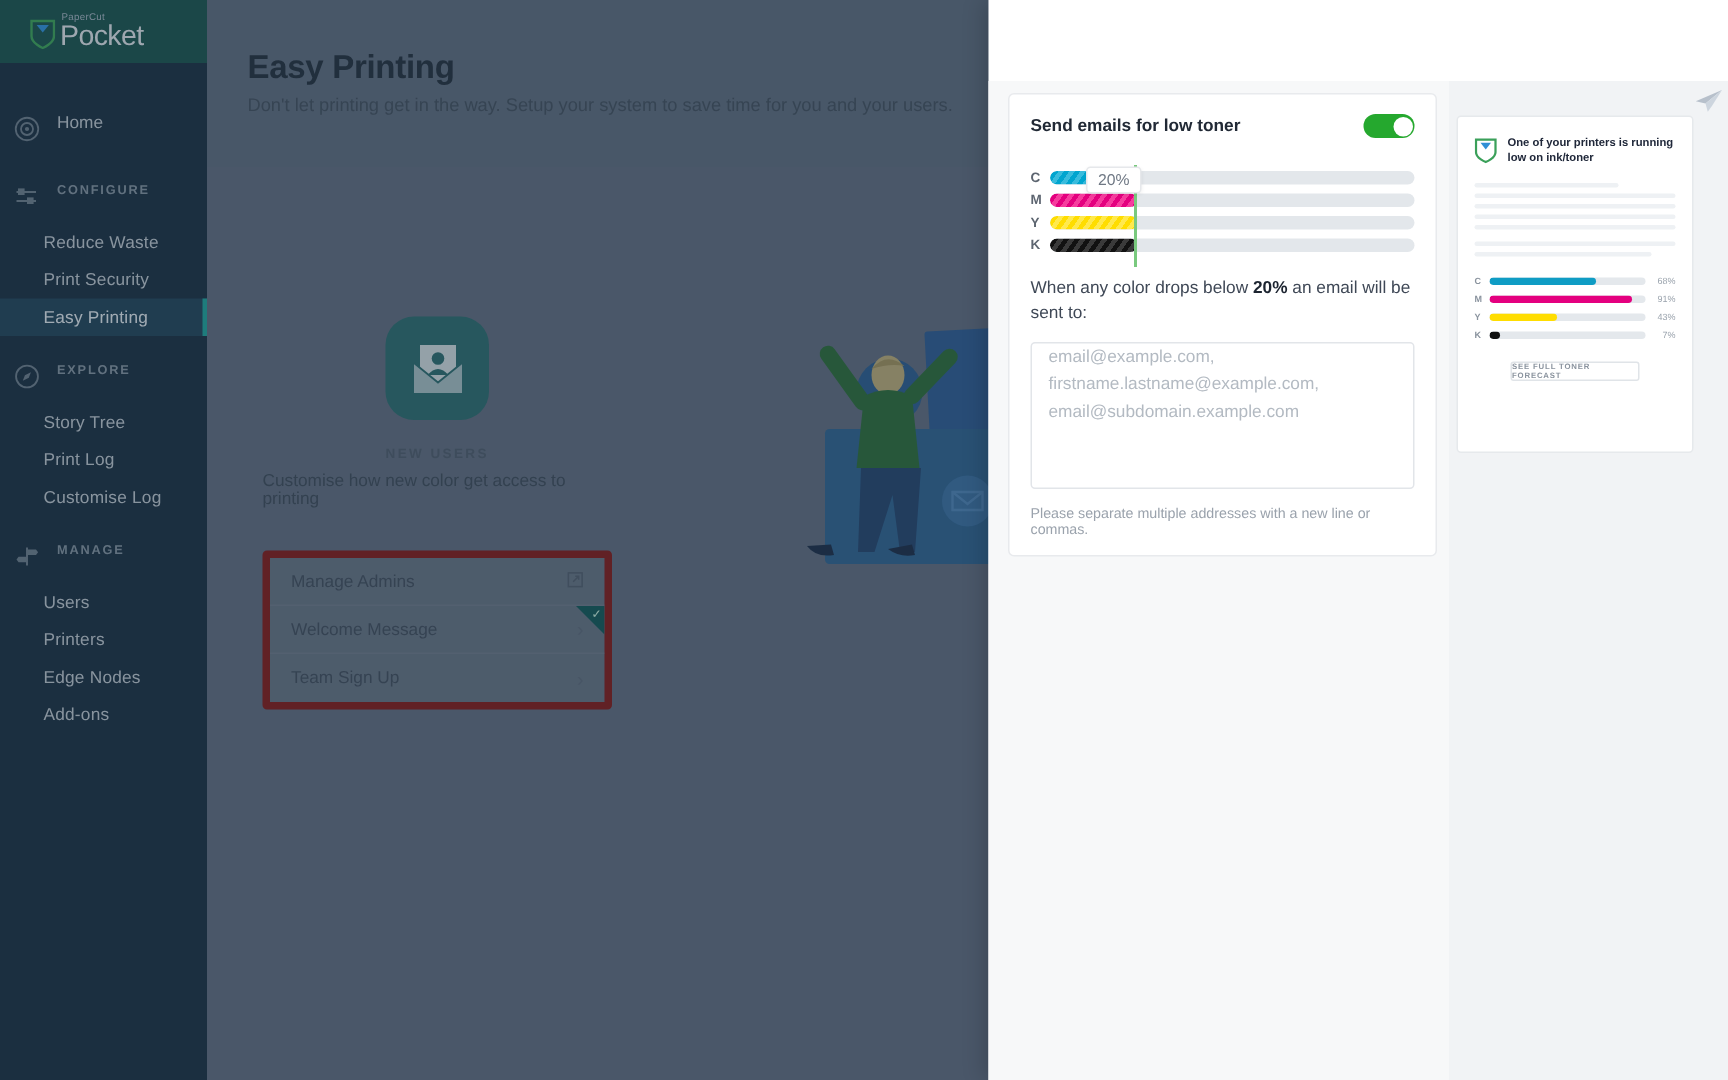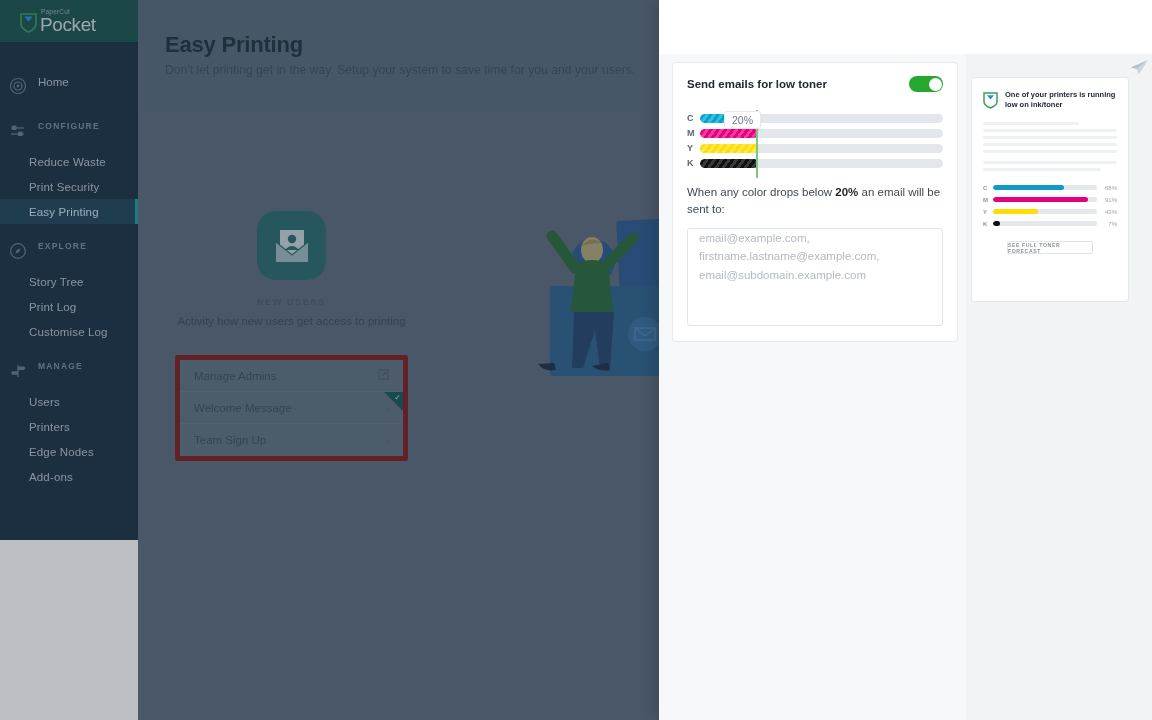--- a/index.html
+++ b/index.html
@@ -8,21 +8,21 @@
     font-family: "Liberation Sans", sans-serif;
     overflow: hidden;
     background: #ffffff;
   }
   .root { position: relative; width: 1152px; height: 720px; }
 
   
   .app { position: absolute; inset: 0; display: flex; }
 
   .sidebar {
-    width: 138px; height: 540px;
+    width: 138px; height: 720px;
     background: #1b3144;
     position: relative; flex: none;
   }
   .sidebar-top {
     height: 42px; background: #1a5350;
     display: flex; align-items: center; padding-left: 20px;
   }
   .logo { display: flex; align-items: flex-end; gap: 3px; }
   .logo-shield { width: 17px; height: 21px; flex: none; position: relative; }
   .logo-text { display: flex; flex-direction: column; line-height: 1; }
@@ -377,21 +377,21 @@
             <div class="nu-icon">
               <svg viewBox="0 0 44 44" width="44" height="44">
                 <rect x="10" y="6" width="24" height="24" fill="#c7d5d9"></rect>
                 <circle cx="22" cy="15" r="4.2" fill="#2b6a6f"></circle>
                 <path d="M15 26 q7 -8 14 0 z" fill="#2b6a6f"></path>
                 <path d="M6 18 L22 31 L38 18 V38 H6 Z" fill="#9fb9bf"></path>
                 <path d="M6 18 L22 31 L38 18" fill="none" stroke="#2b6a6f" stroke-width="1.2"></path>
               </svg>
             </div>
             <div class="nu-label">NEW USERS</div>
-            <div class="nu-desc">Activity how new users get access to printing</div>
+            <div class="nu-desc">Customise how new color get access to printing</div>
 
             <div class="nu-list">
               <div class="nu-row">
                 <span>Manage Admins</span>
                 <span class="nu-chev">
                   <svg viewBox="0 0 12 12" width="11" height="11">
                     <rect x="1" y="1" width="10" height="10" fill="none" stroke="#4f5d6d" stroke-width="1.1"></rect>
                     <path d="M4.5 7.5 L8.5 3.5 M6 3.5 H8.5 V6" fill="none" stroke="#4f5d6d" stroke-width="1.1"></path>
                   </svg>
                 </span>
@@ -466,20 +466,21 @@
           </div>
 
           <div class="desc">
             <span>When any color drops below </span><b>20%</b><span> an email will be sent to:</span>
           </div>
 
           <textarea class="textarea" placeholder="email@example.com,
 firstname.lastname@example.com,
 email@subdomain.example.com" style=""></textarea>
 
+          <div class="hint">Please separate multiple addresses with a new line or commas.</div>
         </div>
       </div>
 
       <div class="panel-right">
         <div class="preview">
           <span class="plane">
             <svg viewBox="0 0 20 20" width="20" height="20">
               <path d="M19 3 L1.5 10.5 L8 12 L19 3 Z" fill="#b7c0cb"></path>
               <path d="M19 3 L8 12 L9.5 17.5 L12.5 13.3 L19 3 Z" fill="#cdd5de"></path>
             </svg>

